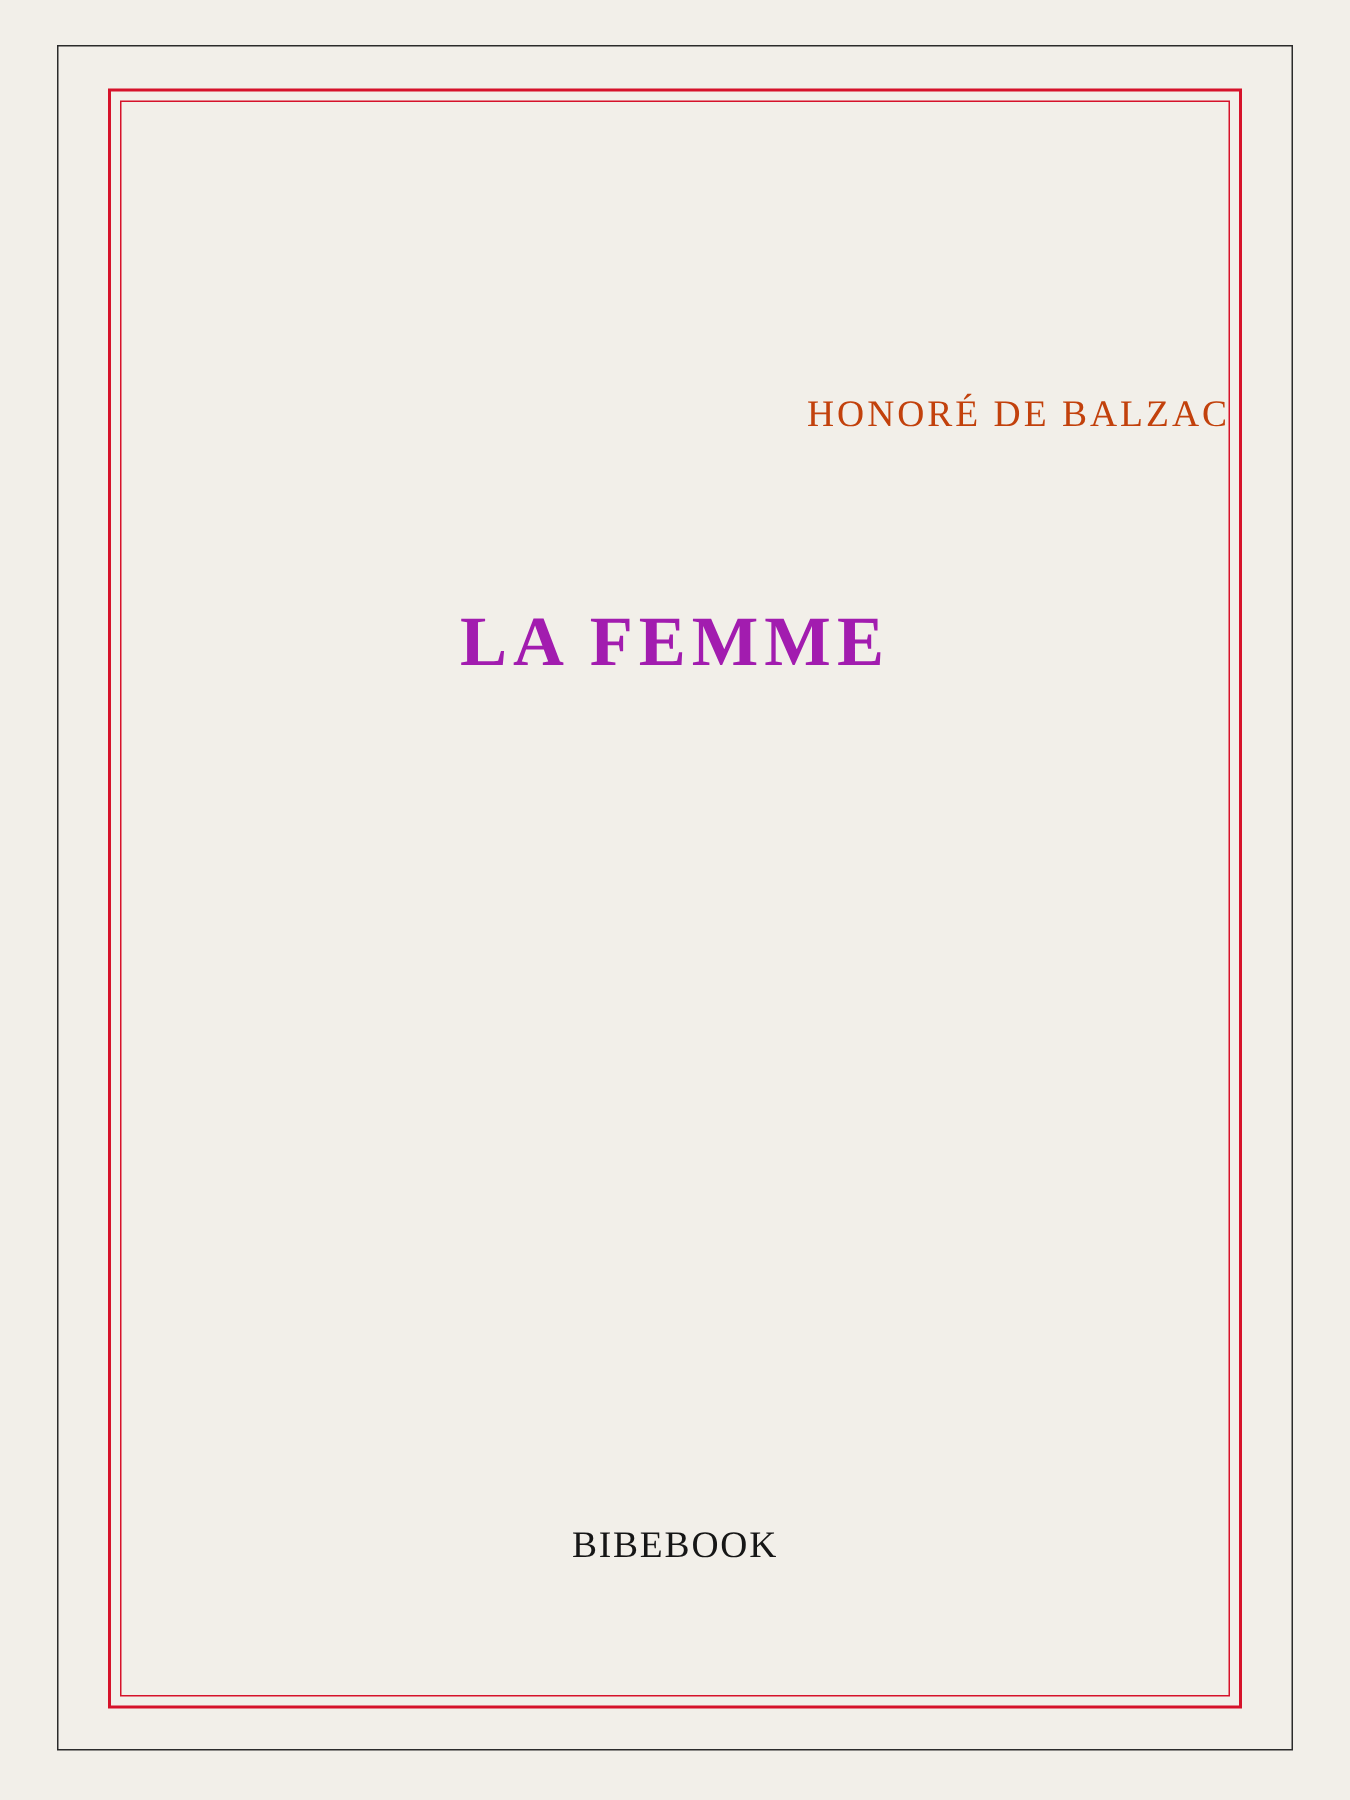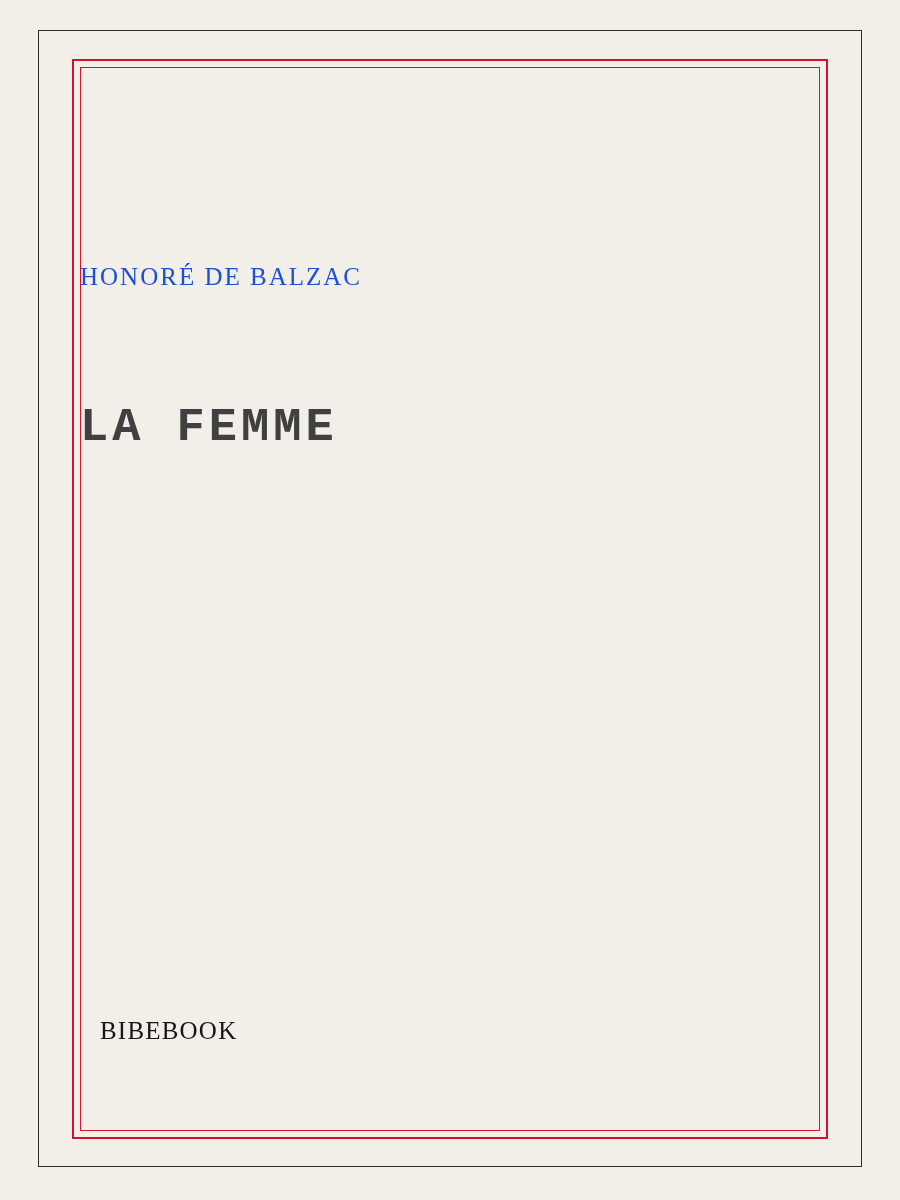--- a/index.html
+++ b/index.html
@@ -61,57 +61,58 @@
     width: 740px;
     height: 1064px;
     box-sizing: border-box;
   }
 
   .author {
     position: absolute;
     top: 196px;
     left: 0;
     width: 100%;
-    text-align: left;
+    text-align: right;
     font-size: 25px;
     letter-spacing: 2.0px;
-    color: #1d4ed8;
+    color: #c2410c;
     font-family: "Liberation Serif", serif;
     white-space: nowrap;
   }
 
   .title {
     position: absolute;
     top: 330px;
     left: 0;
     width: 100%;
-    color: #404040;
-    font-family: Liberation Mono, monospace;
+    text-align: center;
+    color: #a21caf;
+    font-family: Liberation Serif, serif;
     font-weight: bold;
   }
   .title-line {
     display: block;
     font-size: 47px;
     letter-spacing: 2.5px;
     line-height: 62px;
   }
   .title-line-1 {
     letter-spacing: 4px;
   }
 
   .publisher {
     position: absolute;
     top: 950px;
     left: 0;
     width: 100%;
+    text-align: center;
     font-size: 25px;
     letter-spacing: 1.2px;
     color: #161616;
     font-family: "Liberation Serif", serif;
-    padding-left: 20px;
   }
 </style>
 </head>
 <body>
 
 <div class="page">
 
   <div class="frame-outer"></div>
   <div class="frame-red-outer"></div>
   <div class="frame-red-inner"></div>

